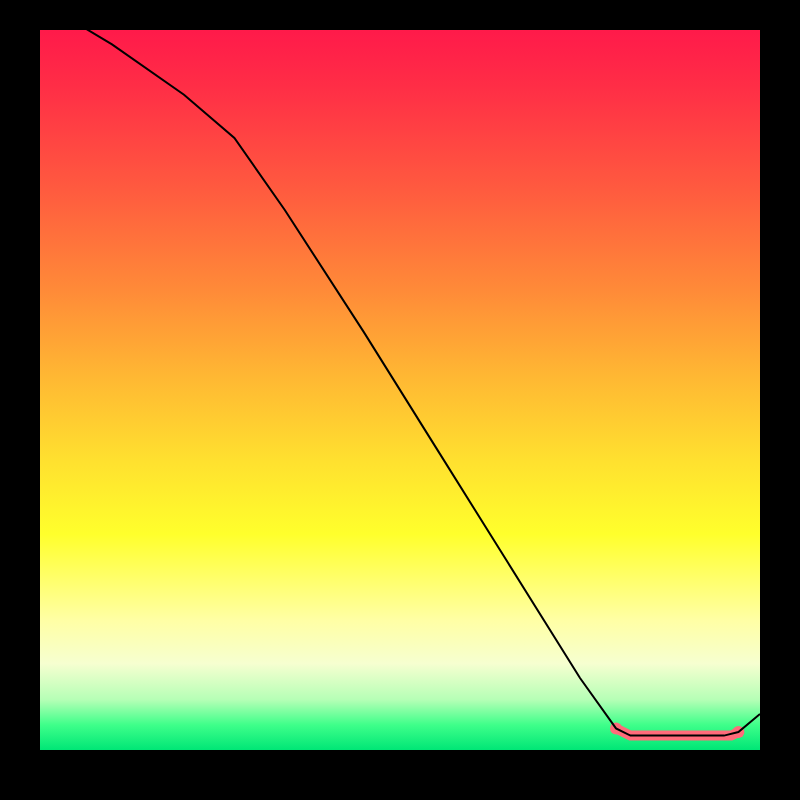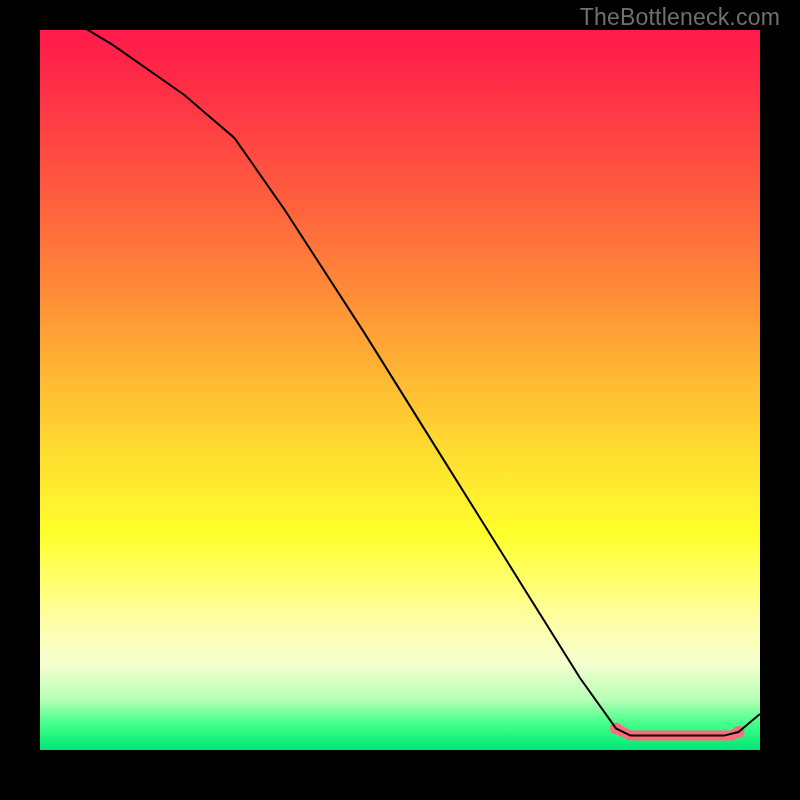--- a/index.html
+++ b/index.html
@@ -57,21 +57,20 @@
   svg.line {
     position: absolute;
     inset: 0;
     z-index: 2;
   }
 </style>
 </head>
 <body>
 
 <div class="wrap">
-  <div class="watermark">TheBottleneck.com</div>
 
   <div class="plot">
     <div class="gradient"></div>
     <svg class="line" viewBox="0 0 720 720" preserveAspectRatio="none">
       <g id="marker-group">
           <path d="M576.0,698.4L590.4,705.6L597.6,705.6L604.8,705.6L612.0,705.6L619.2,705.6L626.4,705.6L633.6,705.6L640.8,705.6L648.0,705.6L655.2,705.6L662.4,705.6L669.6,705.6L676.8,705.6L684.0,705.6L691.2,705.6L698.4,702.0" fill="none" stroke="#ff6b7a" stroke-width="10" stroke-linecap="round" stroke-linejoin="round"></path>
           <circle cx="576.0" cy="698.4" r="6" fill="#ff6b7a"></circle>
           <circle cx="698.4" cy="702.0" r="6" fill="#ff6b7a"></circle>
         </g>
       <path id="curve-path" fill="none" stroke="#000000" stroke-width="2" d="M0.0,-28.8L72.0,14.4L144.0,64.8L194.4,108.0L244.8,180.0L324.0,302.4L396.0,417.6L468.0,532.8L540.0,648.0L576.0,698.4L590.4,705.6L597.6,705.6L612.0,705.6L633.6,705.6L662.4,705.6L684.0,705.6L698.4,702.0L720.0,684.0"></path>

